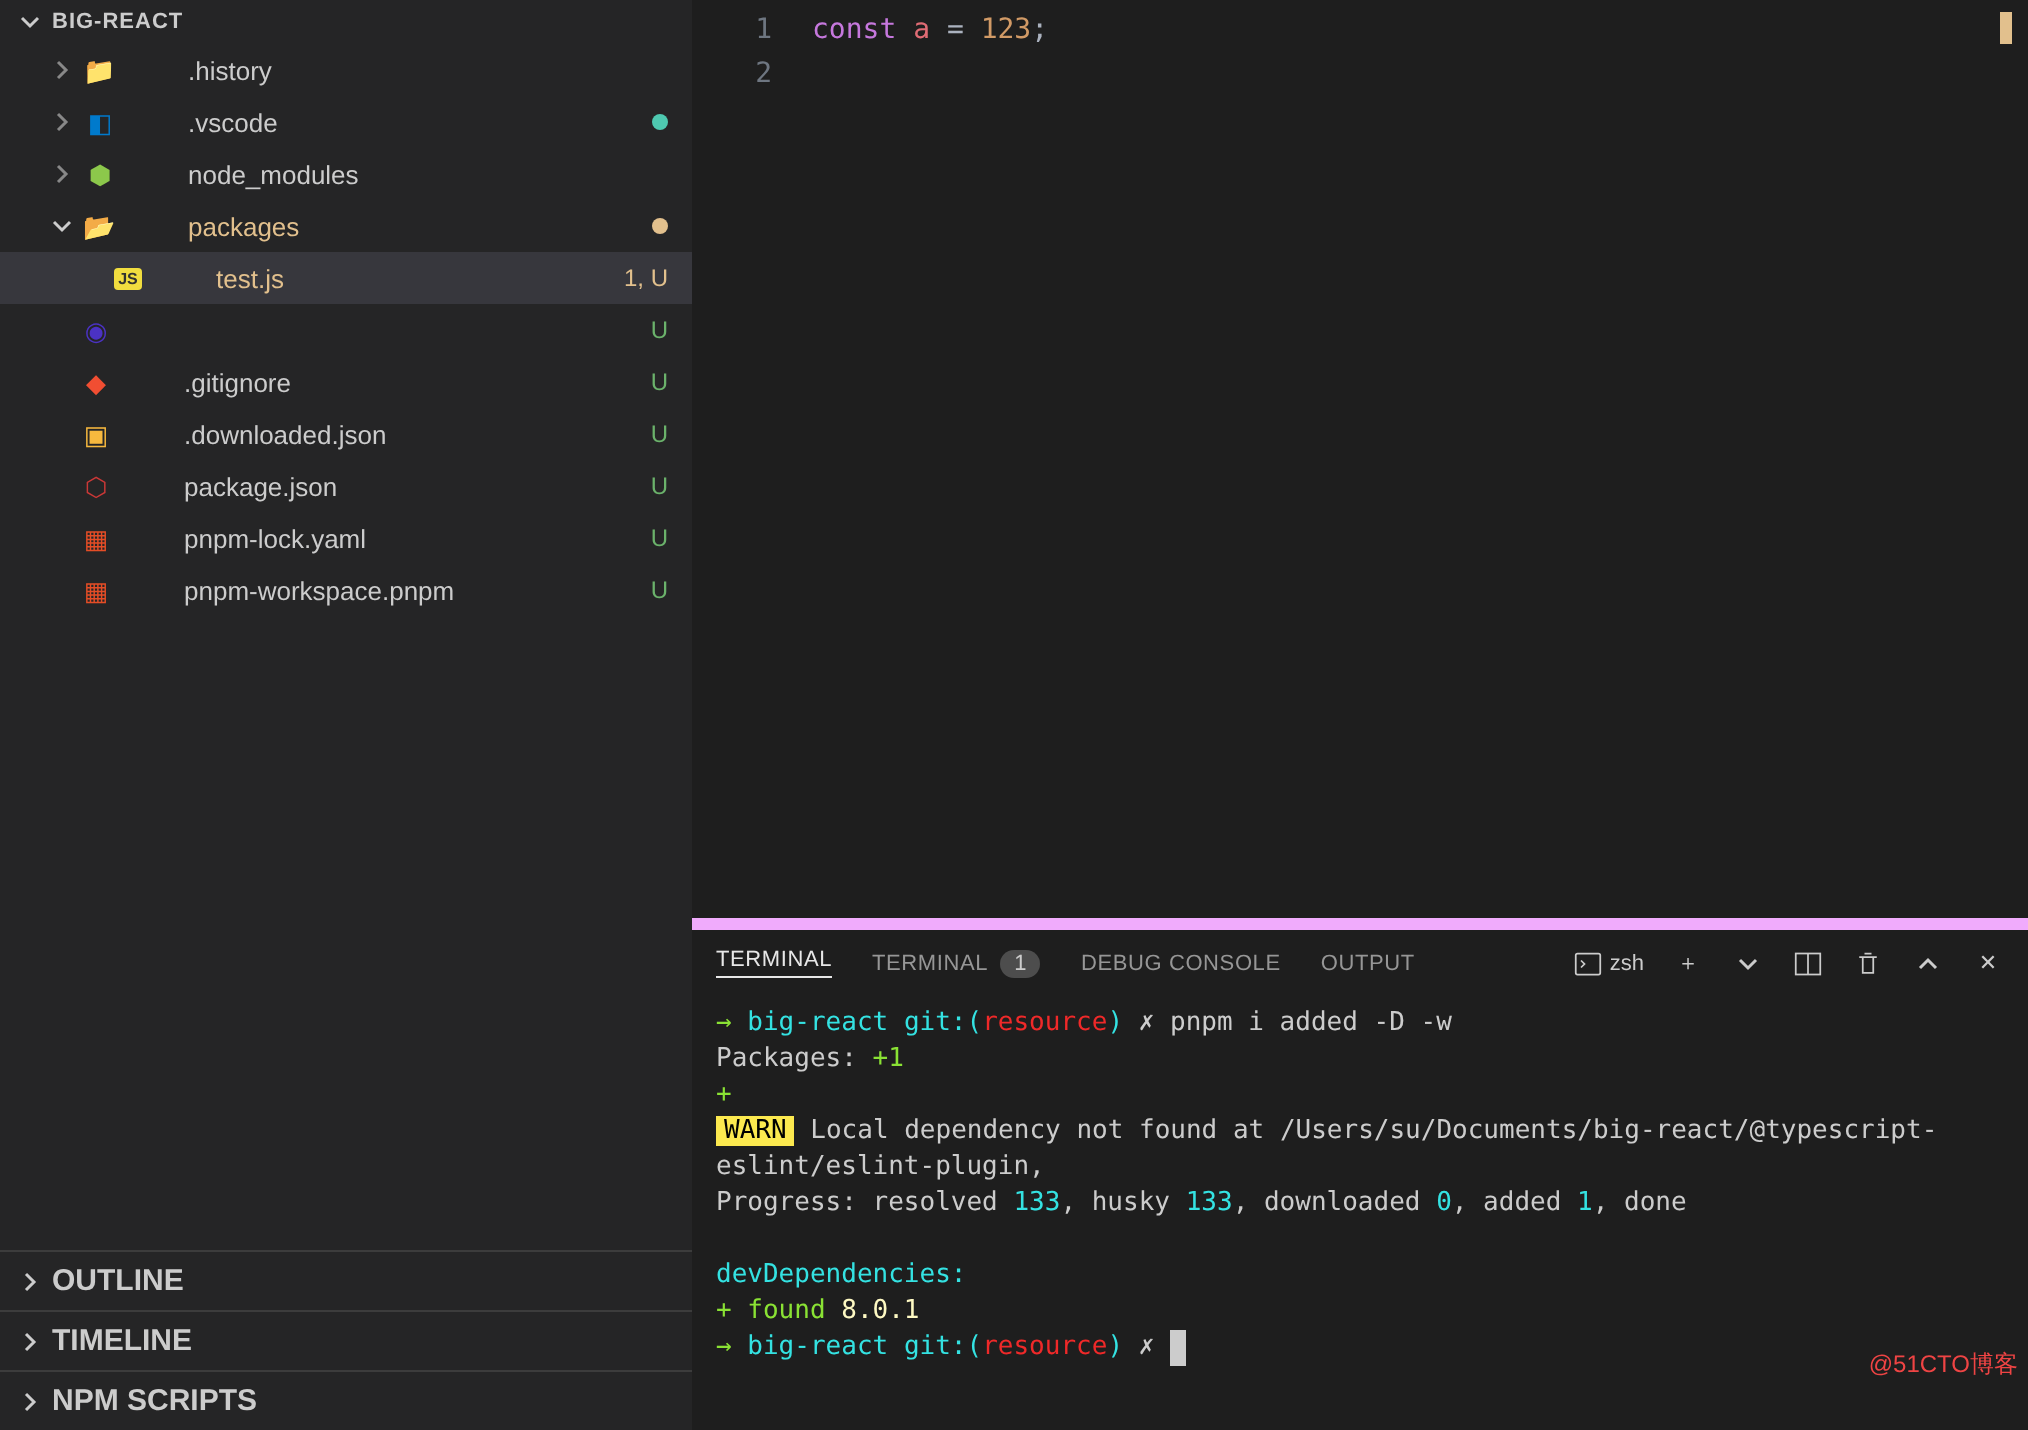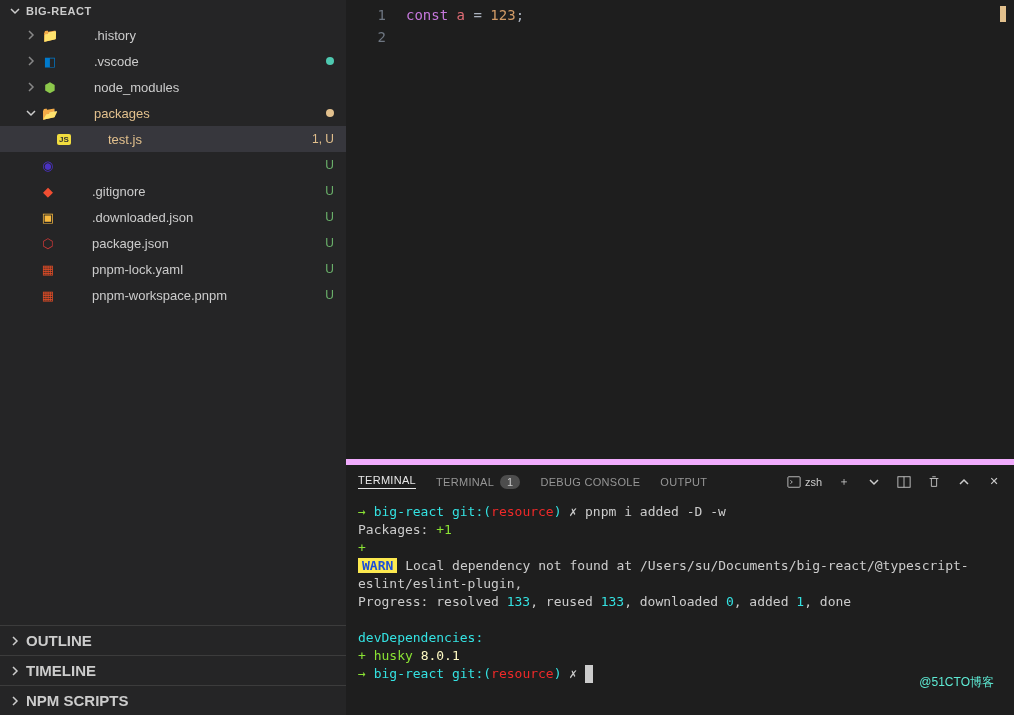--- a/index.html
+++ b/index.html
@@ -180,27 +180,27 @@
   padding: 4px 12px;
   font-family: "SF Mono", Monaco, Consolas, monospace;
   font-size: 13px;
   line-height: 18px;
   color: #cccccc;
   overflow: hidden;
 }
 .t-green { color: #8ae234; }
 .t-cyan { color: #34e2e2; }
 .t-red { color: #ef2929; }
-.t-yellow-bg { background: #fce94f; color: #1d4ed8; font-weight: bold; padding: 0 4px; }
+.t-yellow-bg { background: #fce94f; color: #000000; font-weight: normal; padding: 0 4px; }
 .t-dim { color: #fef9c3; }
 .watermark {
   position: absolute;
-  right: 20px;
+  right: 5px;
   bottom: 24px;
-  color: #5eead4;
+  color: #ef4444;
   font-size: 12px;
 }
 </style>
 </head>
 <body>
 
 <div class="sidebar">
   <div class="explorer-header">
     <span class="chevron">
       <svg width="10" height="10" viewBox="0 0 10 10">
@@ -366,21 +366,21 @@
             </svg>
           </span>
         <span class="term-action-icon">✕</span>
       </div>
     </div>
     <div class="terminal-body">
       <div><span class="t-green">→</span>  <span class="t-cyan">big-react</span> <span class="t-cyan">git:(</span><span class="t-red">resource</span><span class="t-cyan">)</span> <span class="t-yellow">✗</span> <span>pnpm i added -D -w</span></div>
       <div><span>Packages: </span><span class="t-green">+1</span></div>
       <div><span class="t-green">+</span></div>
       <div><span class="t-yellow-bg">WARN</span><span> Local dependency not found at /Users/su/Documents/big-react/@typescript-eslint/eslint-plugin,</span></div>
-      <div><span>Progress: resolved </span><span class="t-cyan">133</span><span>, reused </span><span class="t-cyan">133</span><span>, downloaded </span><span class="t-cyan">0</span><span>, added </span><span class="t-cyan">1</span><span>, done</span></div>
+      <div><span>Progress: resolved </span><span class="t-cyan">133</span><span>, husky </span><span class="t-cyan">133</span><span>, downloaded </span><span class="t-cyan">0</span><span>, added </span><span class="t-cyan">1</span><span>, done</span></div>
       <div>&nbsp;</div>
       <div><span class="t-cyan">devDependencies:</span></div>
-      <div><span class="t-green">+ husky </span><span class="t-dim">8.0.1</span></div>
+      <div><span class="t-green">+ found </span><span class="t-dim">8.0.1</span></div>
       <div><span class="t-green">→</span>  <span class="t-cyan">big-react</span> <span class="t-cyan">git:(</span><span class="t-red">resource</span><span class="t-cyan">)</span> <span>✗</span> <span style="background:#ccc;width:8px;display:inline-block;">&nbsp;</span></div>
     </div>
   </div>
   <div class="watermark">@51CTO博客</div>
 </div>
 
 </body></html>

